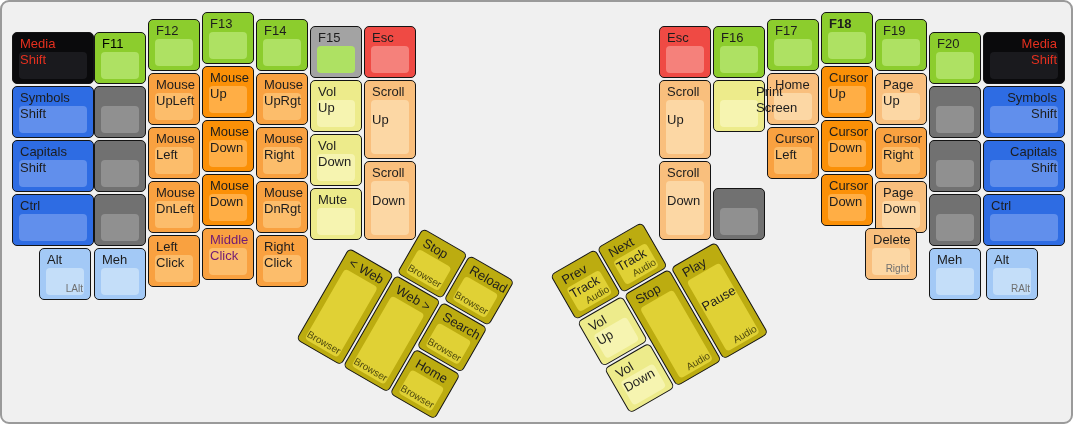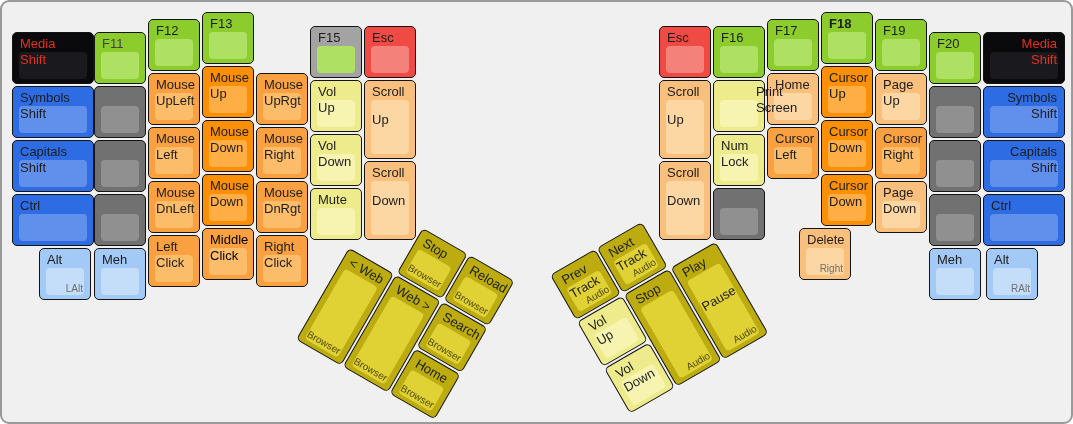--- a/index.html
+++ b/index.html
@@ -60,29 +60,33 @@
 <body>
 
 <div class="frame">
     <div class="key" style="left: 10px; top: 30px; width: 82px; height: 52px; background: rgb(10, 10, 12);">
       <div class="cap" style="background: rgb(26, 26, 30);"></div>
       <div class="klabel" style="color: rgb(229, 48, 31);">Media
 Shift</div>
     </div>
     <div class="key" style="left: 92px; top: 30px; width: 52px; height: 52px; background: rgb(140, 205, 45);">
       <div class="cap" style="background: rgb(174, 225, 99);"></div>
-      <div class="klabel" style="color: #404040;">F11</div>
+      <div class="klabel" style="color: #000000;">F11</div>
     </div>
     <div class="key" style="left: 146px; top: 17px; width: 52px; height: 52px; background: rgb(140, 205, 45);">
       <div class="cap" style="background: rgb(174, 225, 99);"></div>
       <div class="klabel" style="color: rgb(29, 29, 29);">F12</div>
     </div>
     <div class="key" style="left: 200px; top: 10px; width: 52px; height: 52px; background: rgb(140, 205, 45);">
       <div class="cap" style="background: rgb(174, 225, 99);"></div>
       <div class="klabel" style="color: rgb(29, 29, 29);">F13</div>
+    </div>
+    <div class="key" style="left: 254px; top: 17px; width: 52px; height: 52px; background: rgb(140, 205, 45);">
+      <div class="cap" style="background: rgb(174, 225, 99);"></div>
+      <div class="klabel" style="color: rgb(29, 29, 29);">F14</div>
     </div>
     <div class="key" style="left: 308px; top: 24px; width: 52px; height: 52px; background: #a3a3a3;">
       <div class="cap" style="background: rgb(174, 225, 99);"></div>
       <div class="klabel" style="color: rgb(29, 29, 29);">F15</div>
     </div>
     <div class="key" style="left: 362px; top: 24px; width: 52px; height: 52px; background: rgb(239, 74, 68);">
       <div class="cap" style="background: rgb(245, 129, 123);"></div>
       <div class="klabel" style="color: rgb(29, 29, 29);">Esc</div>
     </div>
     <div class="key" style="left: 10px; top: 84px; width: 82px; height: 52px; background: rgb(46, 108, 227);">
@@ -186,21 +190,21 @@
       <div class="cap" style="background: rgb(196, 222, 249);"></div>
       <div class="klabel" style="color: rgb(29, 29, 29);">Meh</div>
     </div>
     <div class="key" style="left: 146px; top: 233px; width: 52px; height: 52px; background: rgb(249, 161, 64);">
       <div class="cap" style="background: rgb(252, 189, 107);"></div>
       <div class="klabel" style="color: rgb(29, 29, 29);">Left
 Click</div>
     </div>
     <div class="key" style="left: 200px; top: 226px; width: 52px; height: 52px; background: rgb(249, 161, 64);">
       <div class="cap" style="background: rgb(252, 189, 107);"></div>
-      <div class="klabel" style="color: #000000;">Middle
+      <div class="klabel" style="color: #701a75;">Middle
 Click</div>
     </div>
     <div class="key" style="left: 254px; top: 233px; width: 52px; height: 52px; background: rgb(249, 161, 64);">
       <div class="cap" style="background: rgb(252, 189, 107);"></div>
       <div class="klabel" style="color: rgb(29, 29, 29);">Right
 Click</div>
     </div>
     <div class="key" style="left: 657px; top: 24px; width: 52px; height: 52px; background: rgb(239, 74, 68);">
       <div class="cap" style="background: rgb(245, 129, 123);"></div>
       <div class="klabel" style="color: rgb(29, 29, 29);">Esc</div>
@@ -260,25 +264,20 @@
     <div class="key" style="left: 981px; top: 84px; width: 82px; height: 52px; background: rgb(46, 108, 227);">
       <div class="cap" style="background: rgb(97, 143, 236);"></div>
       <div class="klabel right" style="color: rgb(29, 29, 29);">Symbols
 Shift</div>
     </div>
     <div class="key" style="left: 657px; top: 159px; width: 52px; height: 79px; background: rgb(249, 191, 125);">
       <div class="cap" style="background: rgb(252, 215, 164);"></div>
       <div class="klabel" style="color: rgb(29, 29, 29);">Scroll</div>
       <div class="klabel2" style="color: rgb(29, 29, 29);">Down</div>
     </div>
-    <div class="key" style="left: 711px; top: 132px; width: 52px; height: 52px; background: rgb(237, 235, 139);">
-      <div class="cap" style="background: rgb(246, 244, 176);"></div>
-      <div class="klabel" style="color: rgb(29, 29, 29);">Num
-Lock</div>
-    </div>
     <div class="key" style="left: 765px; top: 125px; width: 52px; height: 52px; background: rgb(249, 161, 64);">
       <div class="cap" style="background: rgb(252, 189, 107);"></div>
       <div class="klabel" style="color: rgb(29, 29, 29);">Cursor
 Left</div>
     </div>
     <div class="key" style="left: 819px; top: 118px; width: 52px; height: 52px; background: rgb(251, 144, 7);">
       <div class="cap" style="background: rgb(255, 174, 69);"></div>
       <div class="klabel" style="color: rgb(29, 29, 29);">Cursor
 Down</div>
     </div>
@@ -308,21 +307,21 @@
       <div class="klabel" style="color: rgb(29, 29, 29);">Page
 Down</div>
     </div>
     <div class="key" style="left: 927px; top: 192px; width: 52px; height: 52px; background: rgb(113, 113, 113);">
       <div class="cap" style="background: rgb(144, 144, 144);"></div>
     </div>
     <div class="key" style="left: 981px; top: 192px; width: 82px; height: 52px; background: rgb(46, 108, 227);">
       <div class="cap" style="background: rgb(97, 143, 236);"></div>
       <div class="klabel" style="color: rgb(29, 29, 29);">Ctrl</div>
     </div>
-    <div class="key" style="left: 797px; top: 226px; width: 52px; height: 52px; background: rgb(249, 191, 125);">
+    <div class="key" style="left: 863px; top: 226px; width: 52px; height: 52px; background: rgb(249, 191, 125);">
       <div class="cap" style="background: rgb(252, 215, 164);"></div>
       <div class="klabel" style="color: rgb(29, 29, 29);">Delete</div>
       <div class="ksub">Right</div>
     </div>
     <div class="key" style="left: 927px; top: 246px; width: 52px; height: 52px; background: rgb(163, 201, 246);">
       <div class="cap" style="background: rgb(196, 222, 249);"></div>
       <div class="klabel" style="color: rgb(29, 29, 29);">Meh</div>
     </div>
     <div class="key" style="left: 984px; top: 246px; width: 52px; height: 52px; background: rgb(163, 201, 246);">
       <div class="cap" style="background: rgb(196, 222, 249);"></div>

